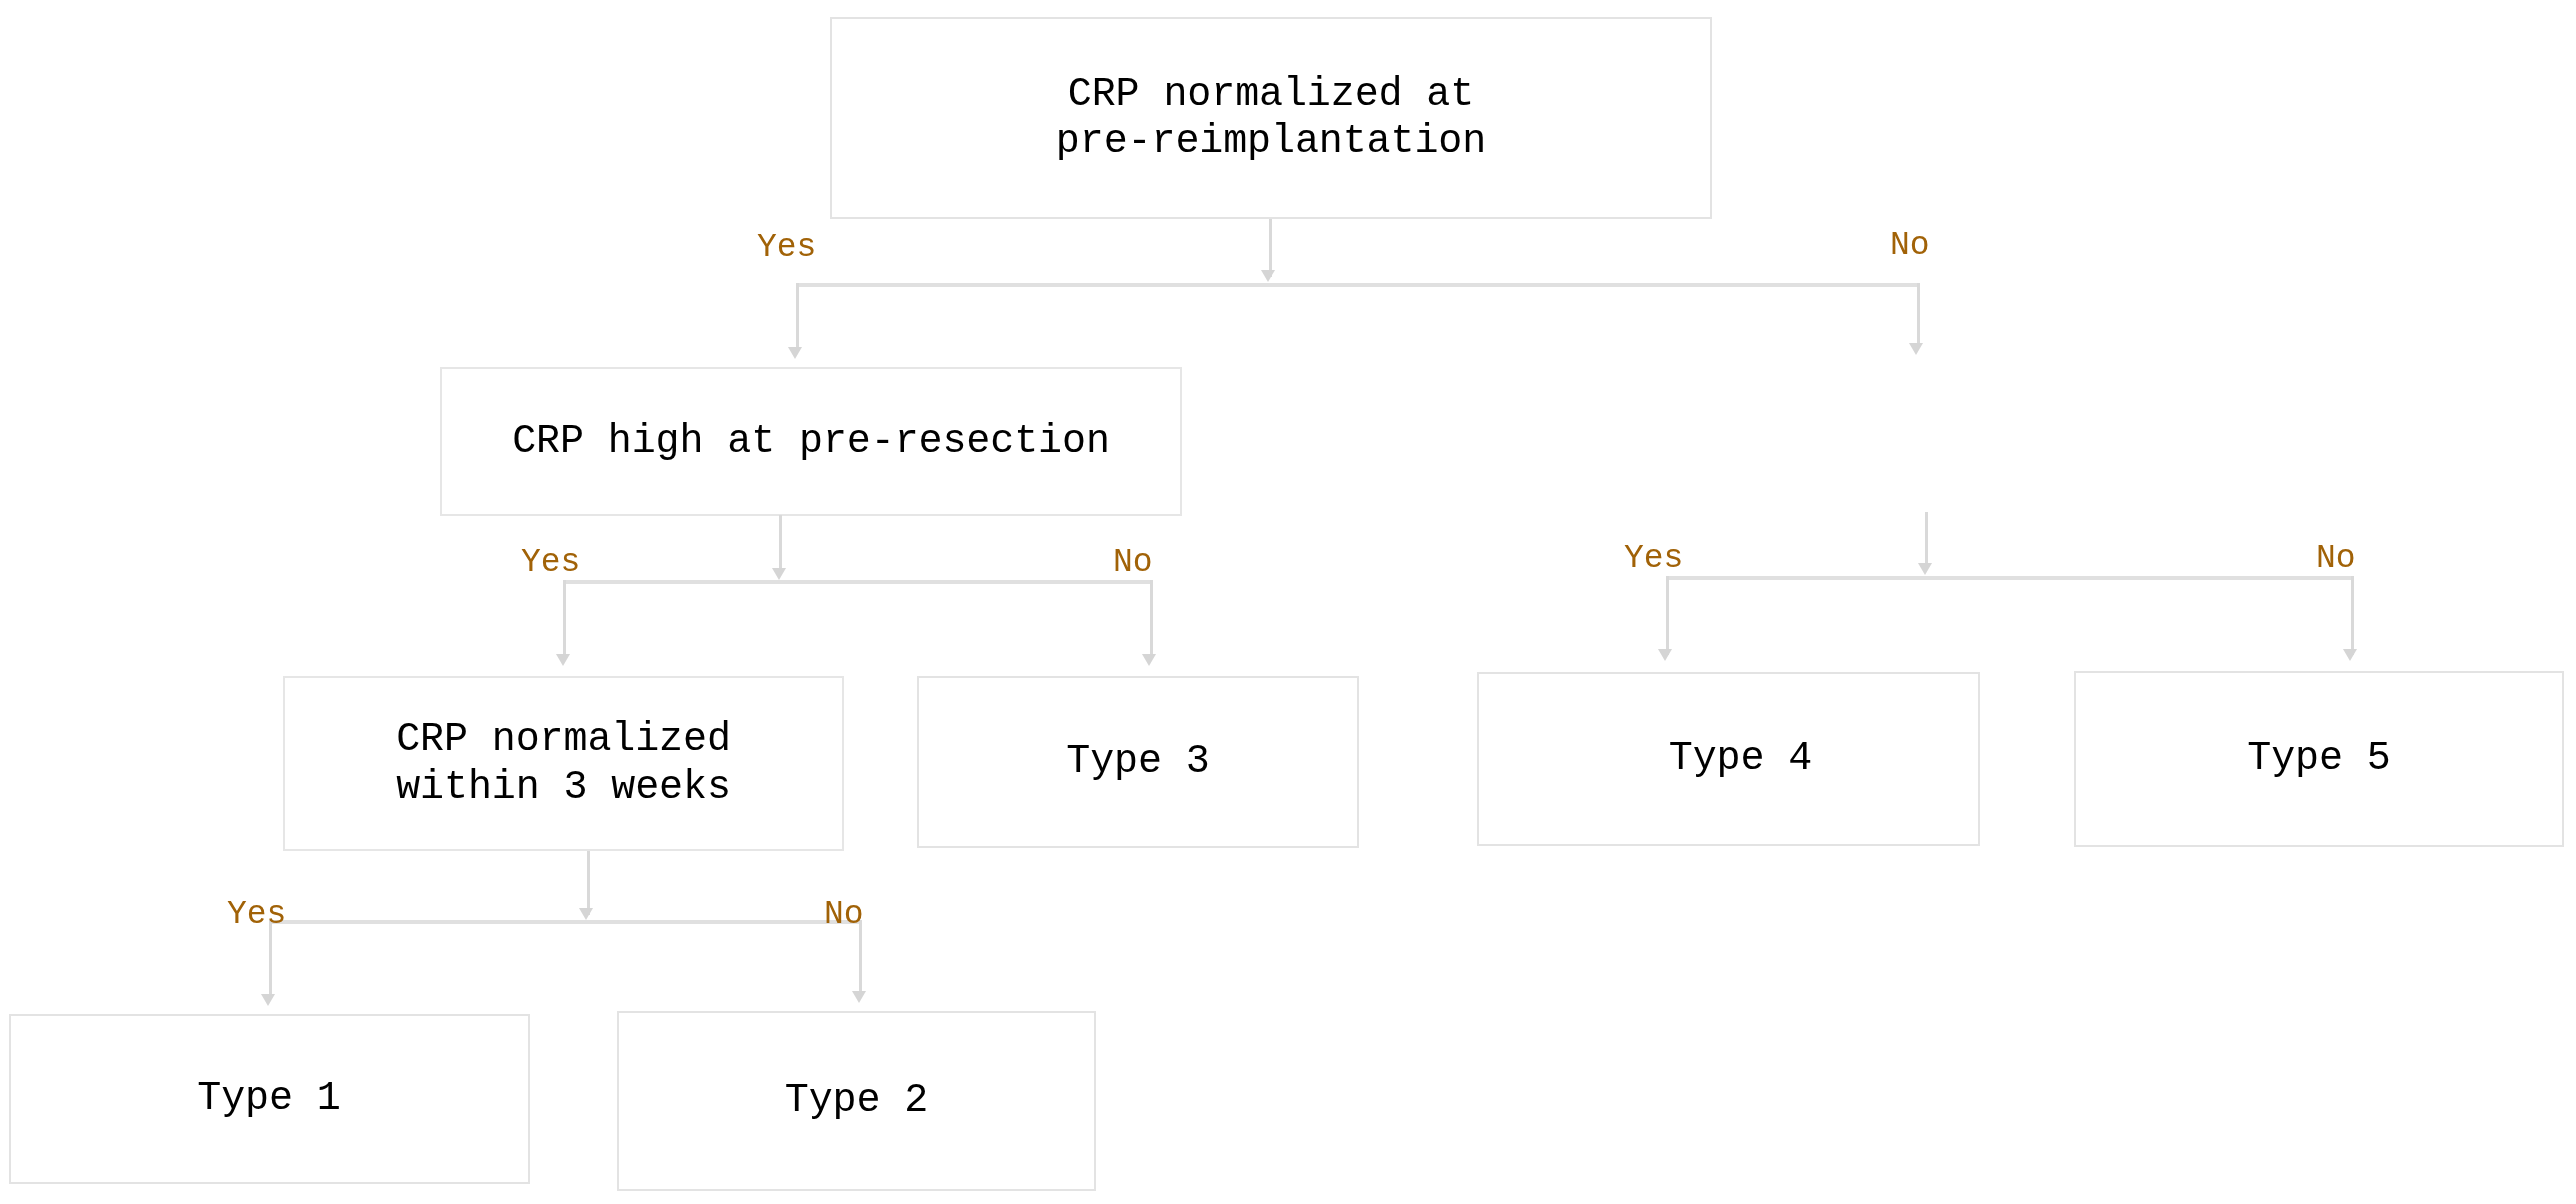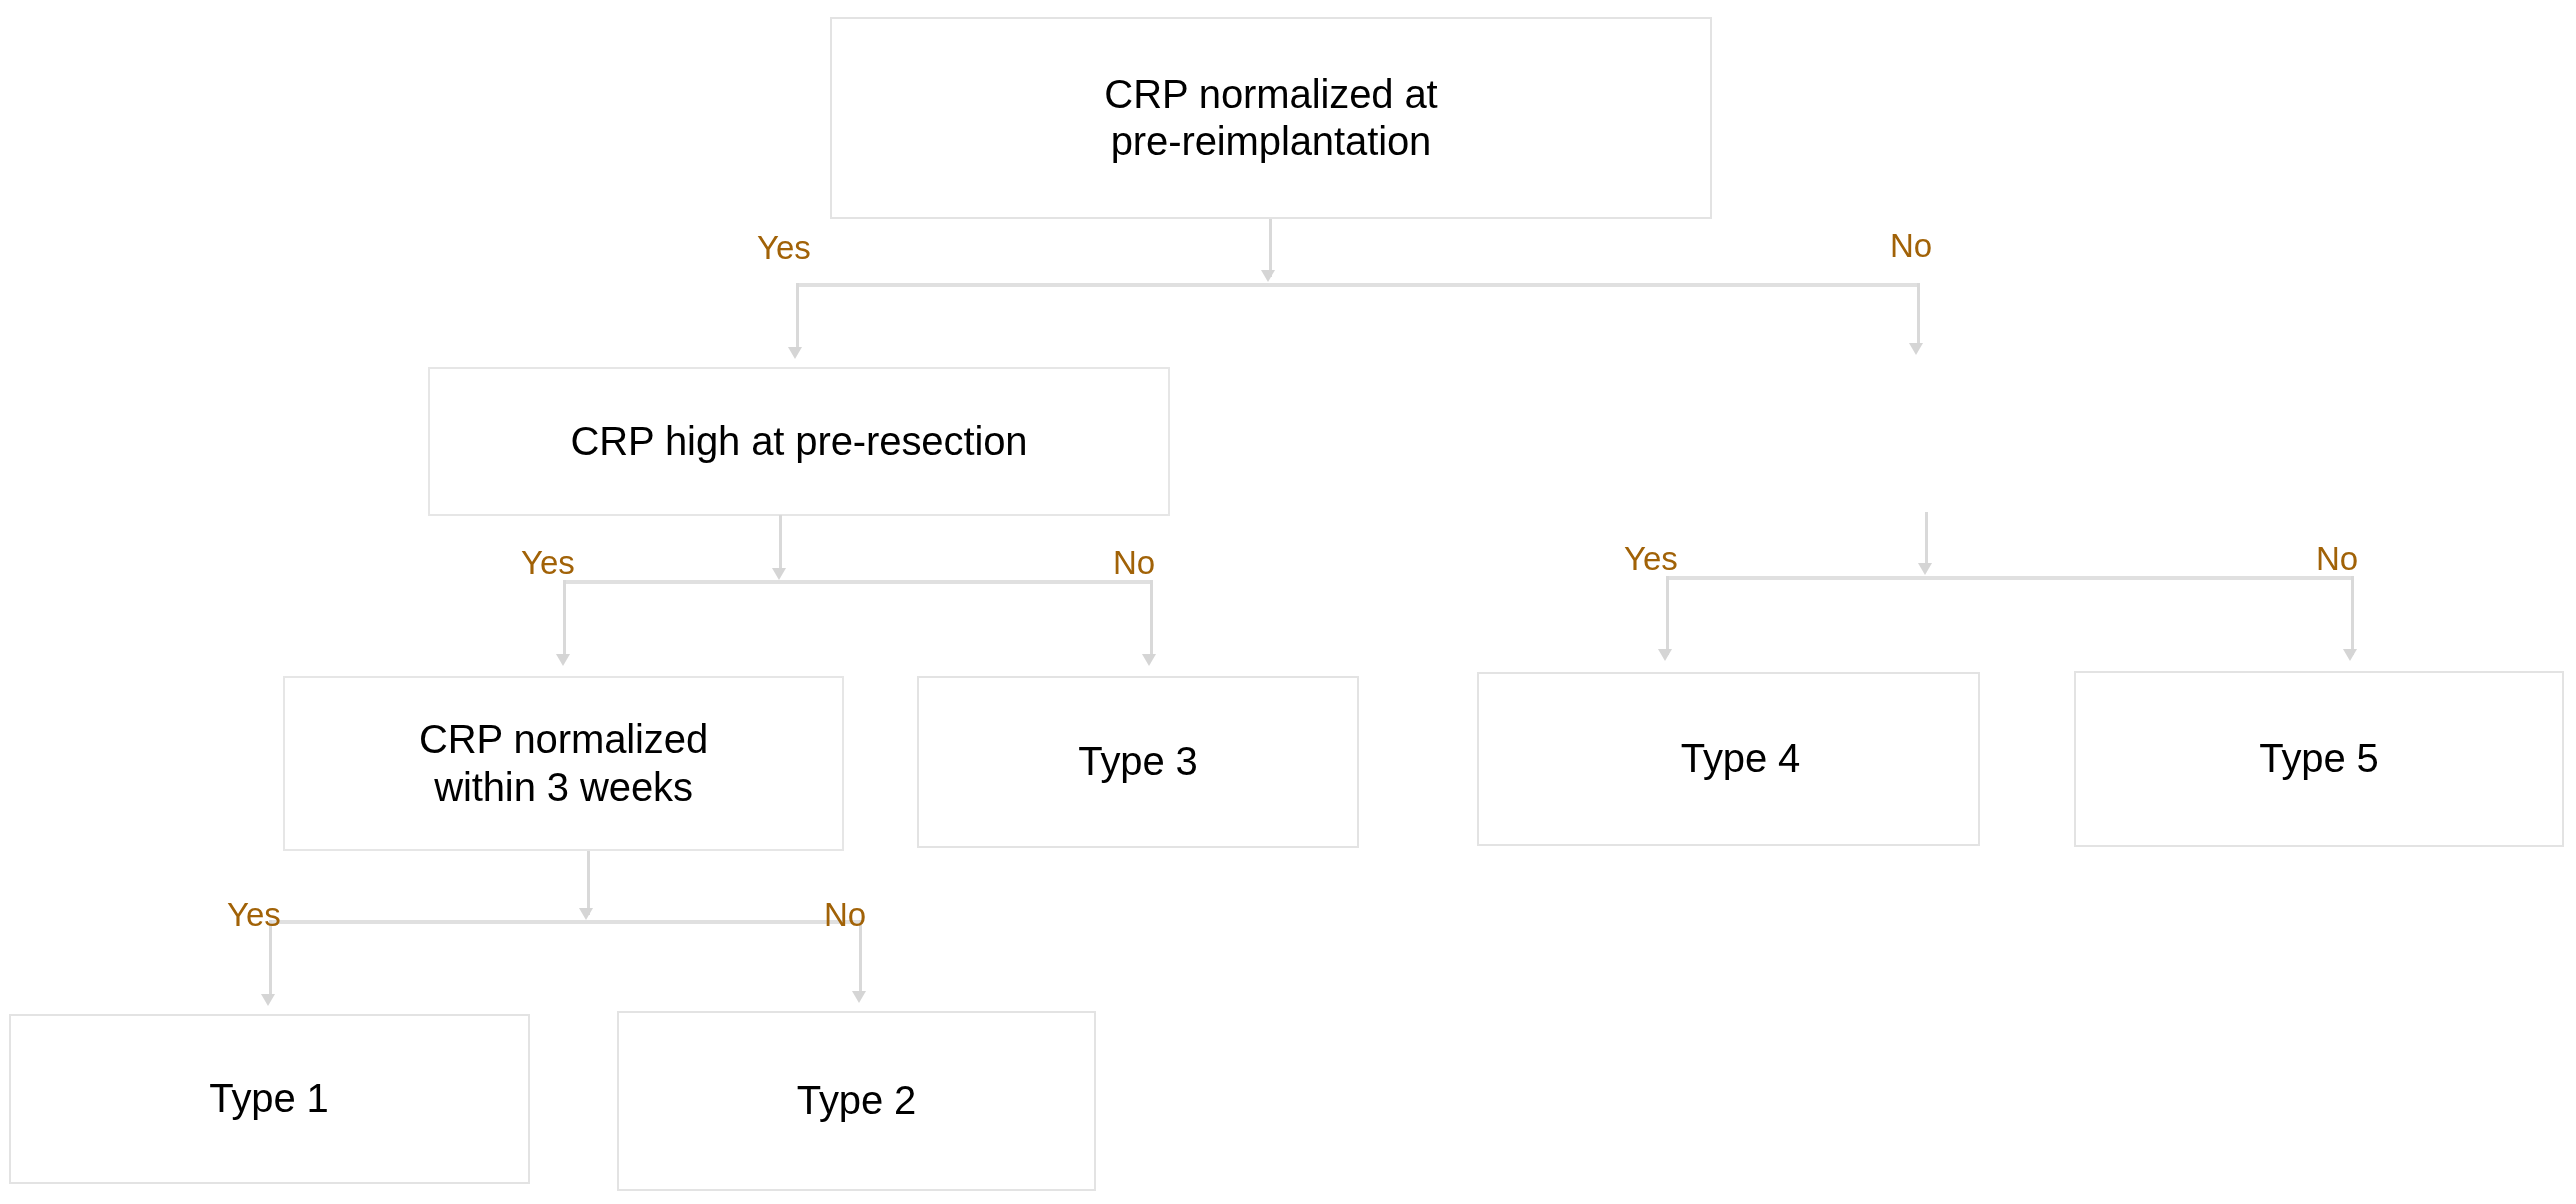--- a/index.html
+++ b/index.html
@@ -6,21 +6,21 @@
   html, body {
     margin: 0;
     padding: 0;
     background: #ffffff;
   }
   #canvas {
     position: relative;
     width: 2576px;
     height: 1204px;
     background: #ffffff;
-    font-family: Liberation Sans, sans-serif;
+    font-family: Liberation Mono, monospace;
     overflow: hidden;
   }
   
   .node {
     position: absolute;
     box-sizing: border-box;
     background: #ffffff;
     border: 2.8px solid #e3e3e3;
     display: flex;
     align-items: center;
@@ -83,21 +83,21 @@
 
   <div class="vline" style="left:796px; top:283px; height:69px;"></div>
   <div class="arrow" style="left:788px; top:347px;"></div>
 
   <div class="vline" style="left:1917px; top:283px; height:65px;"></div>
   <div class="arrow" style="left:1909px; top:343px;"></div>
 
   <div class="edgelabel" style="left:757px; top:231px;">Yes</div>
   <div class="edgelabel" style="left:1890px; top:229px;">No</div>
 
-  <div class="node thin" style="left:428px; top:367px; width:742px; height:149px;">
+  <div class="node thin" style="left:440px; top:367px; width:742px; height:149px;">
     <span class="label">CRP high at pre-resection</span>
   </div>
 
   <div class="vline" style="left:779px; top:515px; height:59px;"></div>
   <div class="arrow" style="left:772px; top:568px;"></div>
 
   <div class="hline" style="left:563px; top:580px; width:589px;"></div>
 
   <div class="vline" style="left:563px; top:580px; height:79px;"></div>
   <div class="arrow" style="left:556px; top:654px;"></div>

